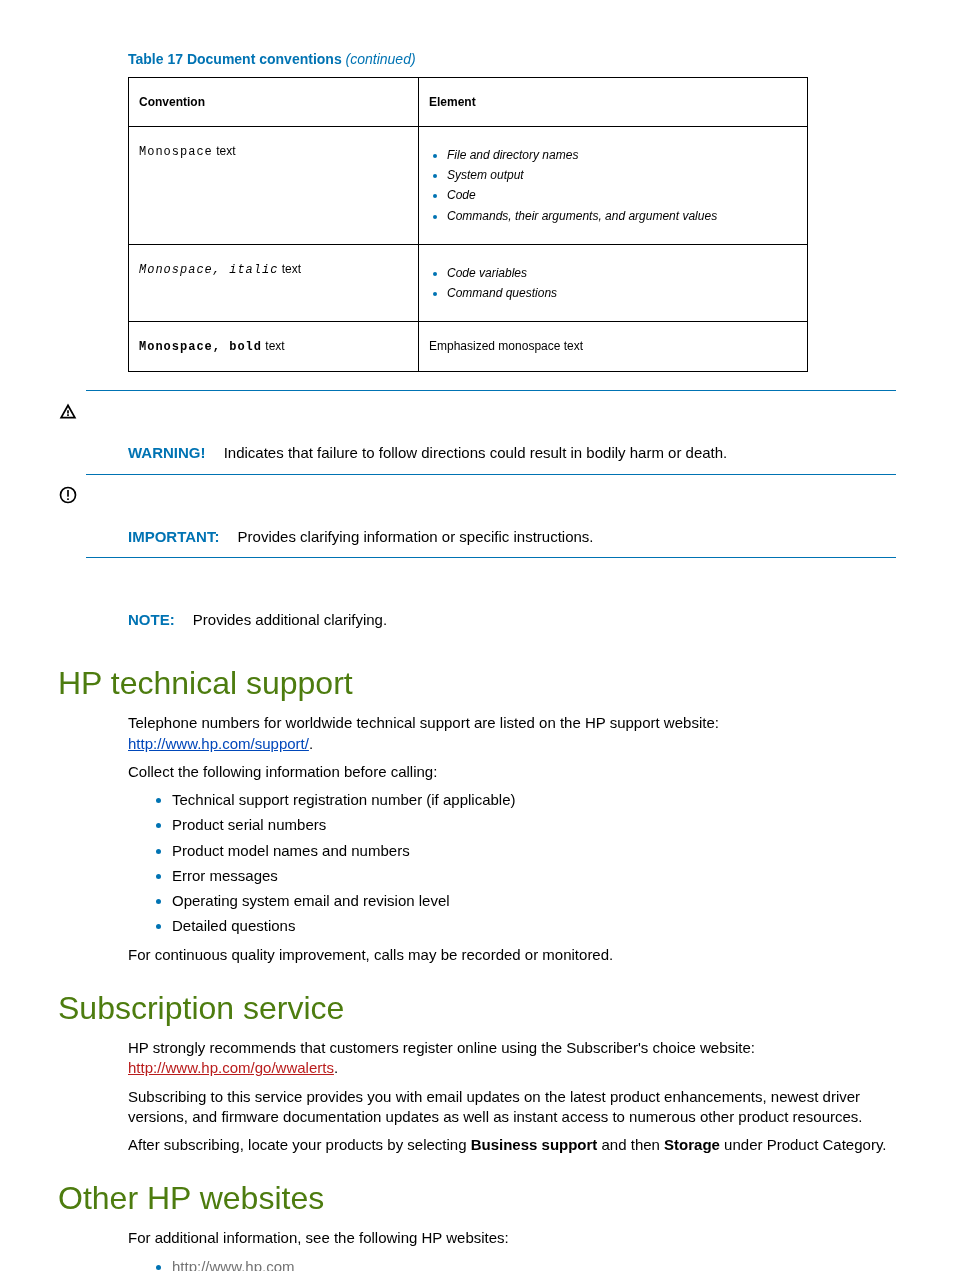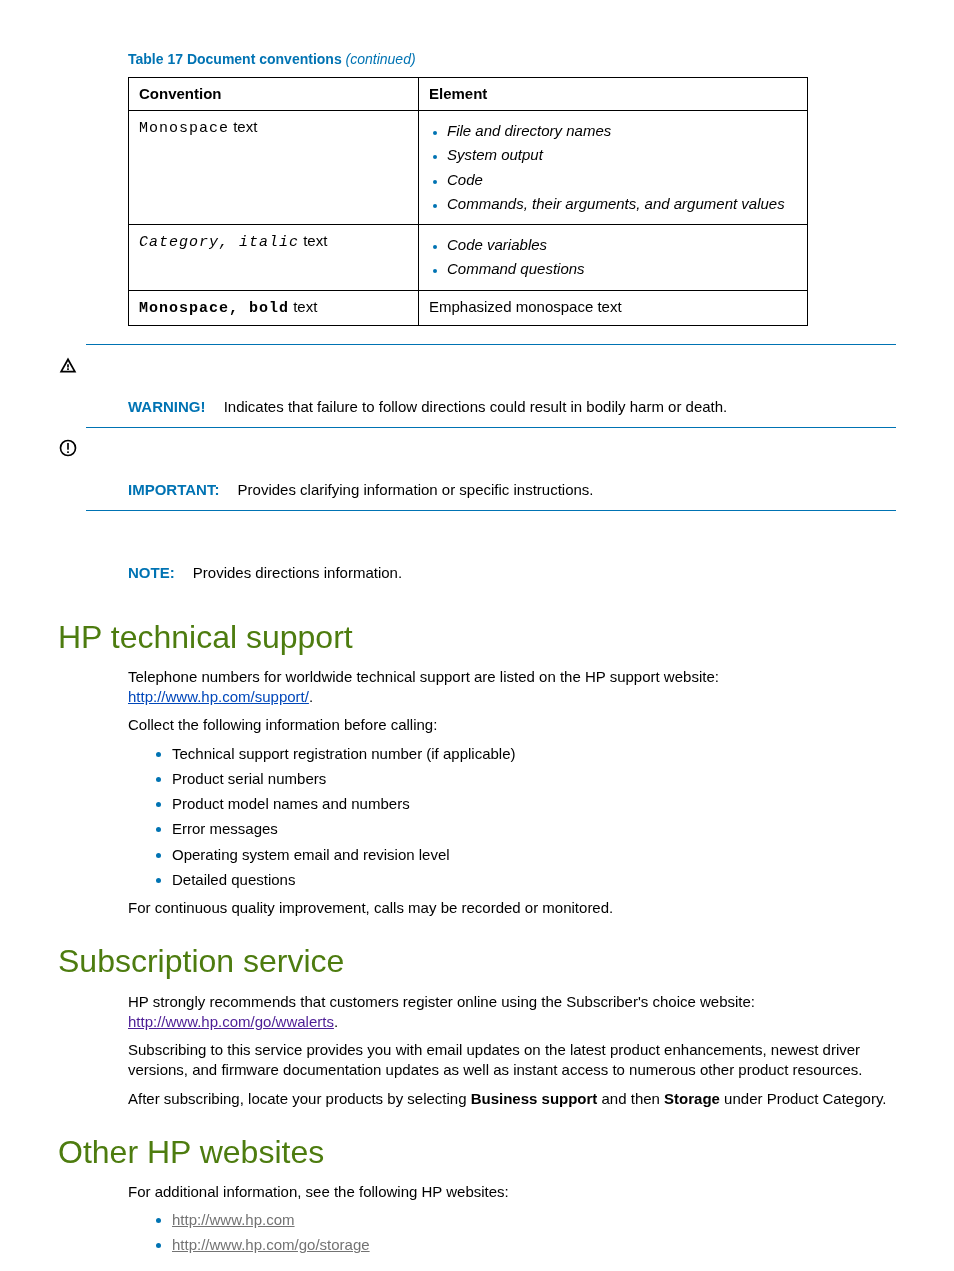--- a/index.html
+++ b/index.html
@@ -20,23 +20,23 @@
   }
   .table-caption .cont { font-style: italic; font-weight: normal; }
   table.conv {
     border-collapse: collapse;
     width: 680px;
     margin-left: 70px;
     margin-bottom: 18px;
   }
   table.conv th, table.conv td {
     border: 1px solid #000;
-    padding: 6px 10px;
+    padding: 16px 10px;
     vertical-align: top;
-    font-size: 15px;
+    font-size: 12px;
     text-align: left;
   }
   table.conv th { font-weight: bold; }
   .mono { font-family: "Courier New", monospace; letter-spacing: 1px; }
   .mono-i { font-family: "Courier New", monospace; font-style: italic; letter-spacing: 1px; }
   .mono-b { font-family: "Courier New", monospace; font-weight: bold; letter-spacing: 1px; }
   ul.cell-list { margin: 0; padding-left: 18px; }
   ul.cell-list li { margin: 4px 0; font-style: italic; }
   ul.cell-list li::marker { color: #0073b3; font-size: 12px; }
   .admon-block { margin-left: 28px; }
@@ -106,21 +106,21 @@
         <ul class="cell-list">
           <li>File and directory names</li>
           <li>System output</li>
           <li>Code</li>
           <li>Commands, their arguments, and argument values</li>
         </ul>
       </td>
     </tr>
     <tr>
       <td>
-        <span class="mono-i">Category, italic</span><span> text</span>
+        <span class="mono-i">Monospace, italic</span><span> text</span>
       </td>
       <td>
         <ul class="cell-list">
           <li>Code variables</li>
           <li>Command questions</li>
         </ul>
       </td>
     </tr>
     <tr>
       <td>
@@ -153,21 +153,21 @@
     </div>
     <div class="text-col">
       <span class="admon-label">IMPORTANT:</span>
       <span>Provides clarifying information or specific instructions.</span>
     </div>
   </div>
   <div class="admon" style="border-bottom:none;">
     <div class="icon-col"></div>
     <div class="text-col">
       <span class="admon-label">NOTE:</span>
-      <span>Provides directions information.</span>
+      <span>Provides additional clarifying.</span>
     </div>
   </div>
 </div>
 
 <h2 class="section">HP technical support</h2>
 <div class="body-indent">
   <p>
     <span>Telephone numbers for worldwide technical support are listed on the HP support website: </span><a class="inline" href="#">http://www.hp.com/support/</a><span>.</span>
   </p>
   <p>Collect the following information before calling:</p>
@@ -178,21 +178,21 @@
     <li>Error messages</li>
     <li>Operating system email and revision level</li>
     <li>Detailed questions</li>
   </ul>
   <p>For continuous quality improvement, calls may be recorded or monitored.</p>
 </div>
 
 <h2 class="section">Subscription service</h2>
 <div class="body-indent">
   <p>
-    <span>HP strongly recommends that customers register online using the Subscriber's choice website: </span><a class="inline" href="#" style="color:#4c1d95">http://www.hp.com/go/wwalerts</a><span>.</span>
+    <span>HP strongly recommends that customers register online using the Subscriber's choice website: </span><a class="inline" href="#" style="color:#b91c1c">http://www.hp.com/go/wwalerts</a><span>.</span>
   </p>
   <p>Subscribing to this service provides you with email updates on the latest product enhancements, newest driver versions, and firmware documentation updates as well as instant access to numerous other product resources.</p>
   <p>
     <span>After subscribing, locate your products by selecting </span><b>Business support</b><span> and then </span><b>Storage</b><span> under Product Category.</span>
   </p>
 </div>
 
 <h2 class="section">Other HP websites</h2>
 <div class="body-indent">
   <p>For additional information, see the following HP websites:</p>

